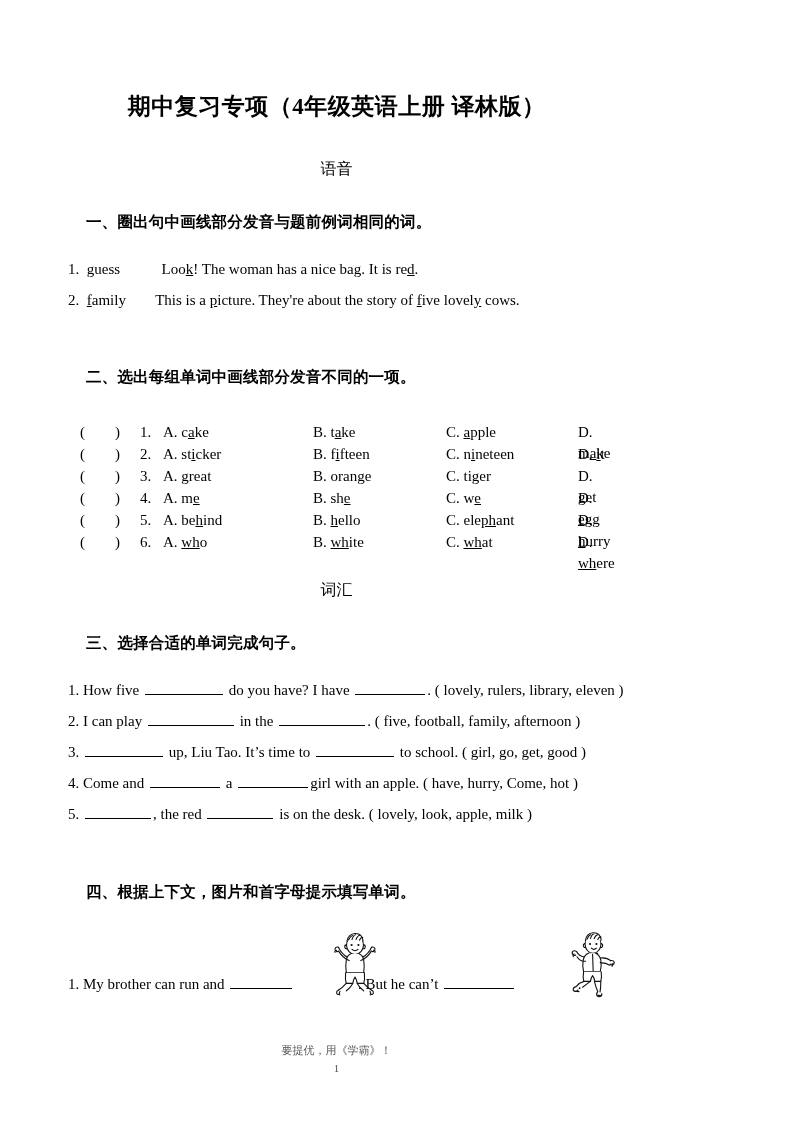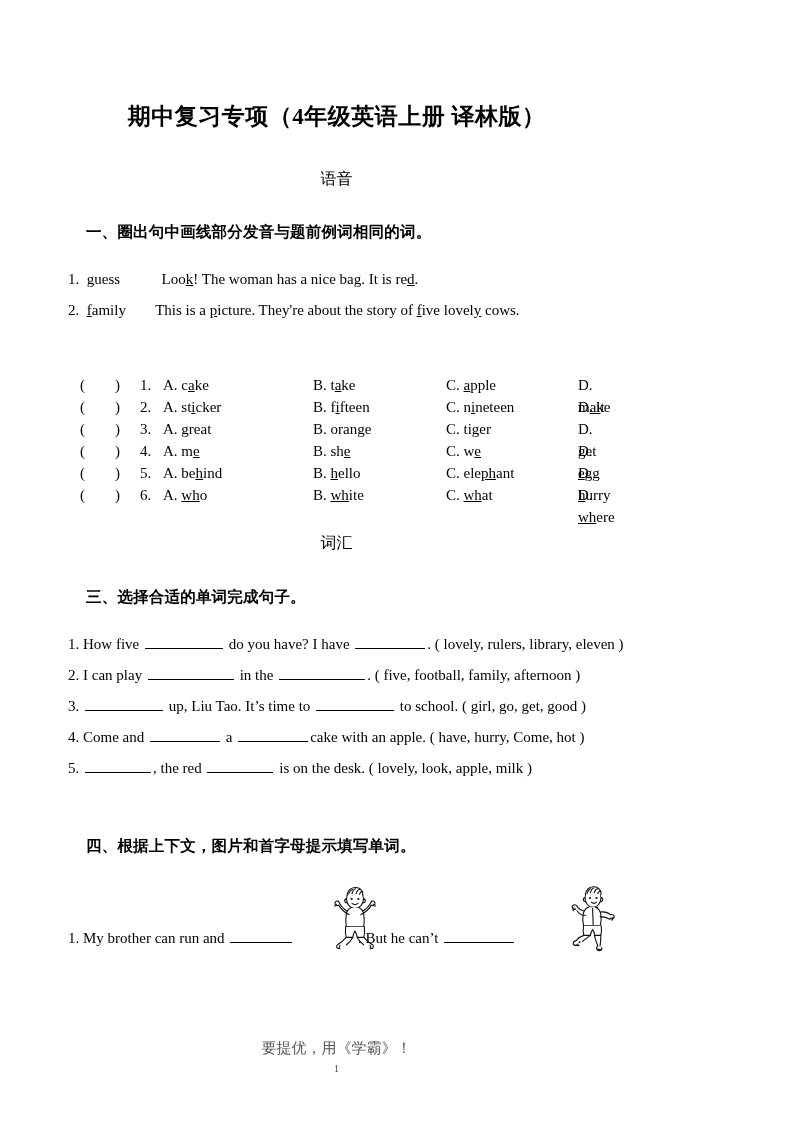--- a/index.html
+++ b/index.html
@@ -13,21 +13,21 @@
     position: relative;
     font-family: "Liberation Serif", "DejaVu Serif", serif;
     color: #000000;
     overflow: hidden;
   }
   .page {
     position: relative;
     width: 673px;
     height: 1122px;
     box-sizing: border-box;
-    padding: 10px 68px;
+    padding: 0 68px;
   }
 
   
   .doc-title {
     text-align: center;
     font-size: 23px;
     font-weight: bold;
     letter-spacing: 0.5px;
     margin: 0;
     padding-top: 93px;
@@ -113,21 +113,21 @@
 
   
   .footer {
     position: absolute;
     left: 0;
     right: 0;
     bottom: 44px;
     text-align: center;
   }
   .footer-note {
-    font-size: 15px;
+    font-size: 11px;
     color: #555;
     font-family: "Liberation Serif", "DejaVu Serif", serif;
     line-height: 1.6;
   }
   .footer-page {
     font-size: 10px;
     color: #444;
     line-height: 1.8;
   }
 </style>
@@ -159,20 +159,21 @@
 
   <div class="line">
     <span>2.</span>
     <span>&nbsp;<u class="ul">f</u><span>amily</span></span>
     <span style="display:inline-block;width:22px"></span>
     <span>This is a <u class="ul">p</u>icture. They're about the story of <u class="ul">f</u>ive lovel<u class="ul">y</u> cows.</span>
   </div>
 
   <div class="gap-xl"></div>
 
+  <div class="instruction">二、选出每组单词中画线部分发音不同的一项。</div>
 
   <div class="gap-m"></div>
 
   <div>
     <div class="choice-row">
       <span class="paren">(&nbsp;&nbsp;&nbsp;&nbsp;&nbsp;&nbsp;&nbsp;&nbsp;)</span>
       <span class="num">1.</span>
       <span class="optA">A. c<u class="ul">a</u>ke</span>
       <span class="optB">B. t<u class="ul">a</u>ke</span>
       <span class="optC">C. <u class="ul">a</u>pple</span>
@@ -261,21 +262,21 @@
     <span>( girl, go, get, good )</span>
   </div>
 
   <div class="gap-s"></div>
 
   <div class="line">
     <span>4.</span>
     <span>Come and</span>
     <span class="blank b70"></span>
     <span>a</span>
-    <span class="blank b70"></span><span>cake with an apple.</span>
+    <span class="blank b70"></span><span>girl with an apple.</span>
     <span>( have, hurry, Come, hot )</span>
   </div>
 
   <div class="gap-s"></div>
 
   <div class="line">
     <span>5.</span>
     <span class="blank b66"></span><span>, the red</span>
     <span class="blank b66"></span>
     <span>is on the desk.</span>

